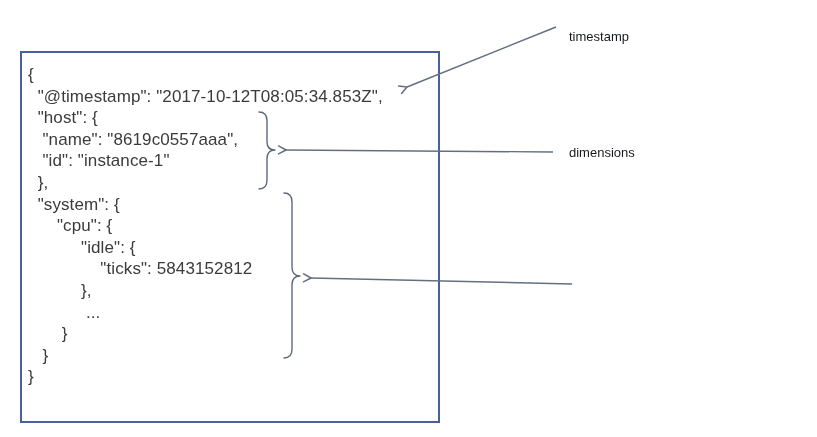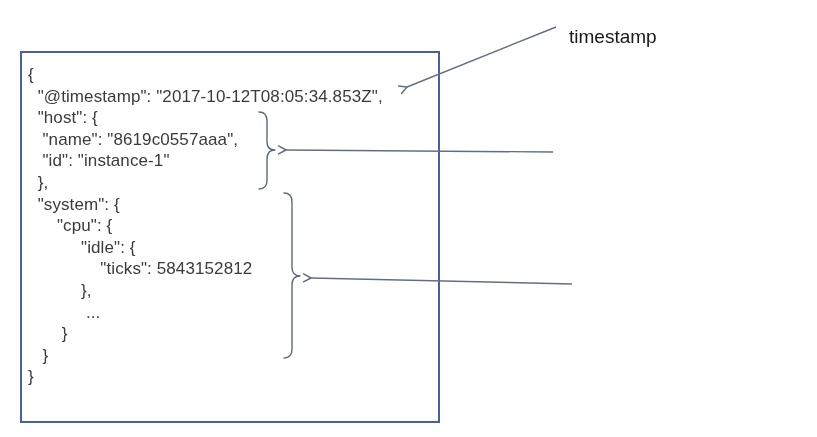--- a/index.html
+++ b/index.html
@@ -38,21 +38,21 @@
   .overlay {
     position: absolute;
     left: 0;
     top: 0;
     width: 817px;
     height: 437px;
     pointer-events: none;
   }
   .annotation-label {
     position: absolute;
-    font-size: 19px;
+    font-size: 13px;
     line-height: 22px;
     color: #17191d;
     white-space: nowrap;
   }
   .label-timestamp { left: 569px; top: 26px; }
   .label-dimensions { left: 569px; top: 142px; }
   .label-metric { left: 584px; top: 271px; }
 </style>
 </head>
 <body>
@@ -92,15 +92,16 @@
 
     <line x1="556" y1="27" x2="407" y2="87" stroke="#636f80" stroke-width="1.4" marker-end="url(#arrowhead)"></line>
 
     <line x1="553" y1="152" x2="286" y2="150" stroke="#636f80" stroke-width="1.4" marker-end="url(#arrowhead)"></line>
 
     <line x1="572" y1="284" x2="311" y2="278" stroke="#636f80" stroke-width="1.4" marker-end="url(#arrowhead)"></line>
   </svg>
 
   <div class="annotation-label label-timestamp">timestamp</div>
 
+  <div class="annotation-label label-dimensions">dimensions</div>
 
 
 </div>
 
 </body></html>

